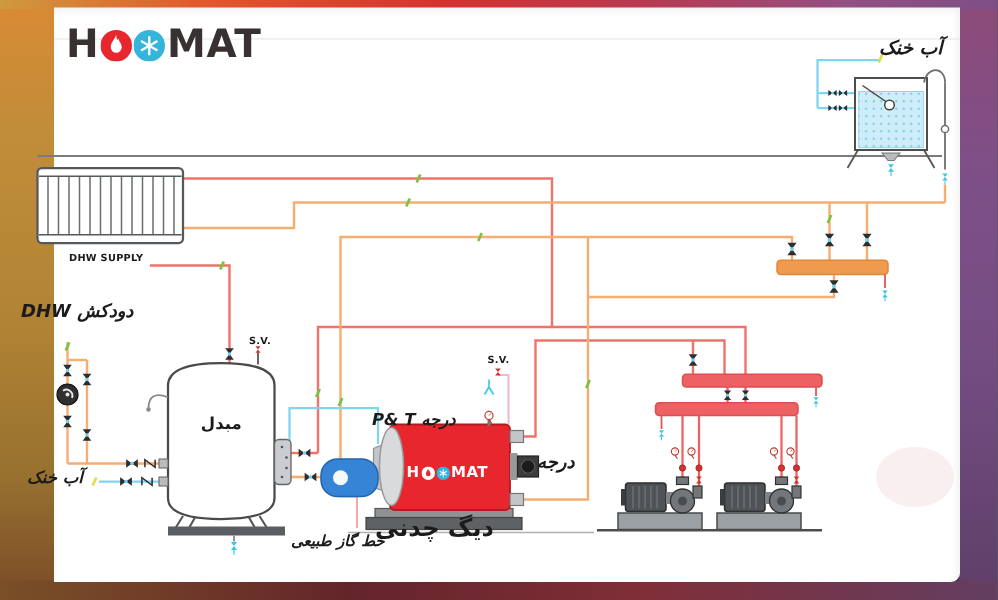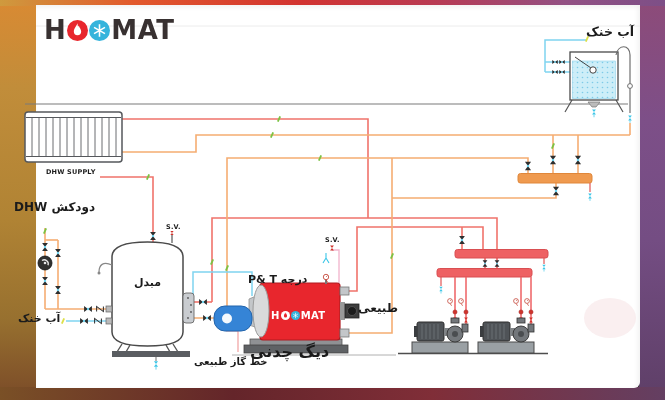--- a/index.html
+++ b/index.html
@@ -11,21 +11,21 @@
   #frame-top{left:0;top:0;width:665px;height:6px;
     background:linear-gradient(to right,#cf9a3e,#e2592c 20%,#d23330 45%,#b93a52 65%,#925083 85%,#7d4f87);}
   #frame-right{right:0;top:0;width:26px;height:400px;
     background:linear-gradient(to bottom,#8d4b79,#7d4f88 30%,#744d83 60%,#5e3f67);}
   #frame-bottom{left:0;bottom:0;width:665px;height:13px;
     background:linear-gradient(to right,#7a5026,#64252a 35%,#802e38 65%,#643f62);}
   #canvas{position:absolute;left:36px;top:5px;width:604px;height:383px;background:#ffffff;
     border-bottom-right-radius:6px;box-shadow:inset -2px 2px 5px rgba(0,0,0,.06);}
   #diagram{position:absolute;left:0;top:0;width:665px;height:400px;}
   .lbl{position:absolute;color:#1b1b1b;white-space:nowrap;line-height:1.05;}
-  .b{font-weight:bold;}
+  .b{font-weight:bold;font-style:italic;}
   #logo{position:absolute;left:44px;top:15px;display:flex;align-items:center;gap:1px;
         font-size:26px;font-weight:800;color:#383131;letter-spacing:.5px;}
   #logo svg{display:block;}
   #boiler-brand{position:absolute;left:271px;top:310px;display:flex;align-items:center;gap:1px;
         font-size:10px;font-weight:800;color:#ffffff;letter-spacing:.3px;}
   #tank-label{left:112px;top:277px;width:71px;text-align:center;}
   #tank-label .l1{font-size:11px;font-weight:bold;text-align:center;}
   #tank-label .l2{font-size:15px;font-weight:bold;letter-spacing:.5px;}
   .tiny{font-size:6.5px;font-weight:bold;letter-spacing:.2px;}
 </style>
@@ -316,16 +316,16 @@
   <div class="lbl b" style="left:586px;top:25px;font-size:12.5px;" dir="rtl">آب خنک</div>
   <div class="lbl tiny" style="left:46px;top:169px;">DHW SUPPLY</div>
   <div class="lbl b" style="left:14px;top:201px;font-size:12px;" dir="rtl">دودکش DHW</div>
   <div class="lbl b" style="left:18px;top:313px;font-size:11px;" dir="rtl">آب خنک</div>
   <div class="lbl" id="tank-label">
     <div class="l1" dir="rtl">مبدل</div>
   </div>
   <div class="lbl tiny" style="left:166px;top:224px;">S.V.</div>
   <div class="lbl tiny" style="left:325px;top:237px;">S.V.</div>
   <div class="lbl b" style="left:248px;top:274px;font-size:11px;" dir="ltr">P&amp; T درجه</div>
-  <div class="lbl b" style="left:358px;top:302px;font-size:12px;" dir="rtl">طبیعی</div>
+  <div class="lbl b" style="left:358px;top:302px;font-size:12px;" dir="rtl">درجه</div>
   <div class="lbl" style="left:250px;top:344px;font-size:16px;font-weight:800;" dir="rtl">دیگ چدنی</div>
   <div class="lbl b" style="left:194px;top:338px;font-size:10px;margin-top:19px;" dir="rtl">خط گاز طبیعی</div>
 </div>
 
 </body></html>

